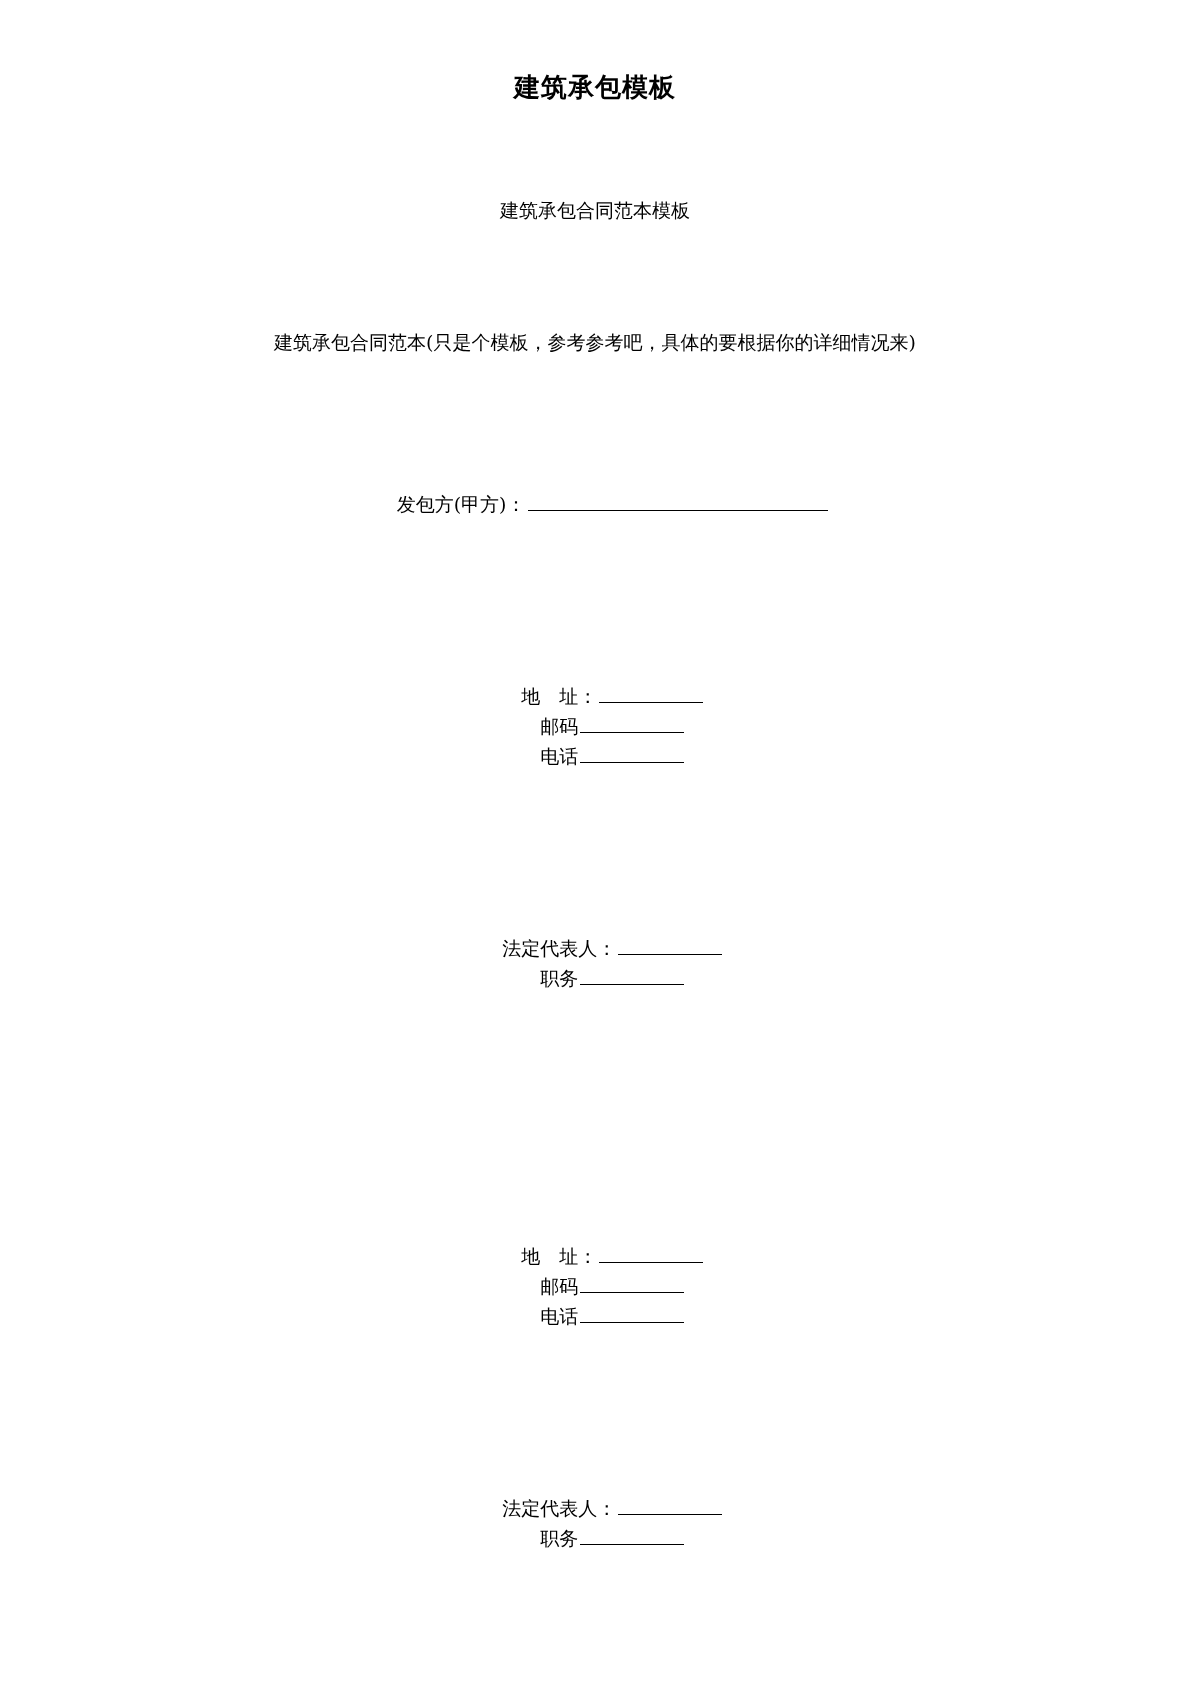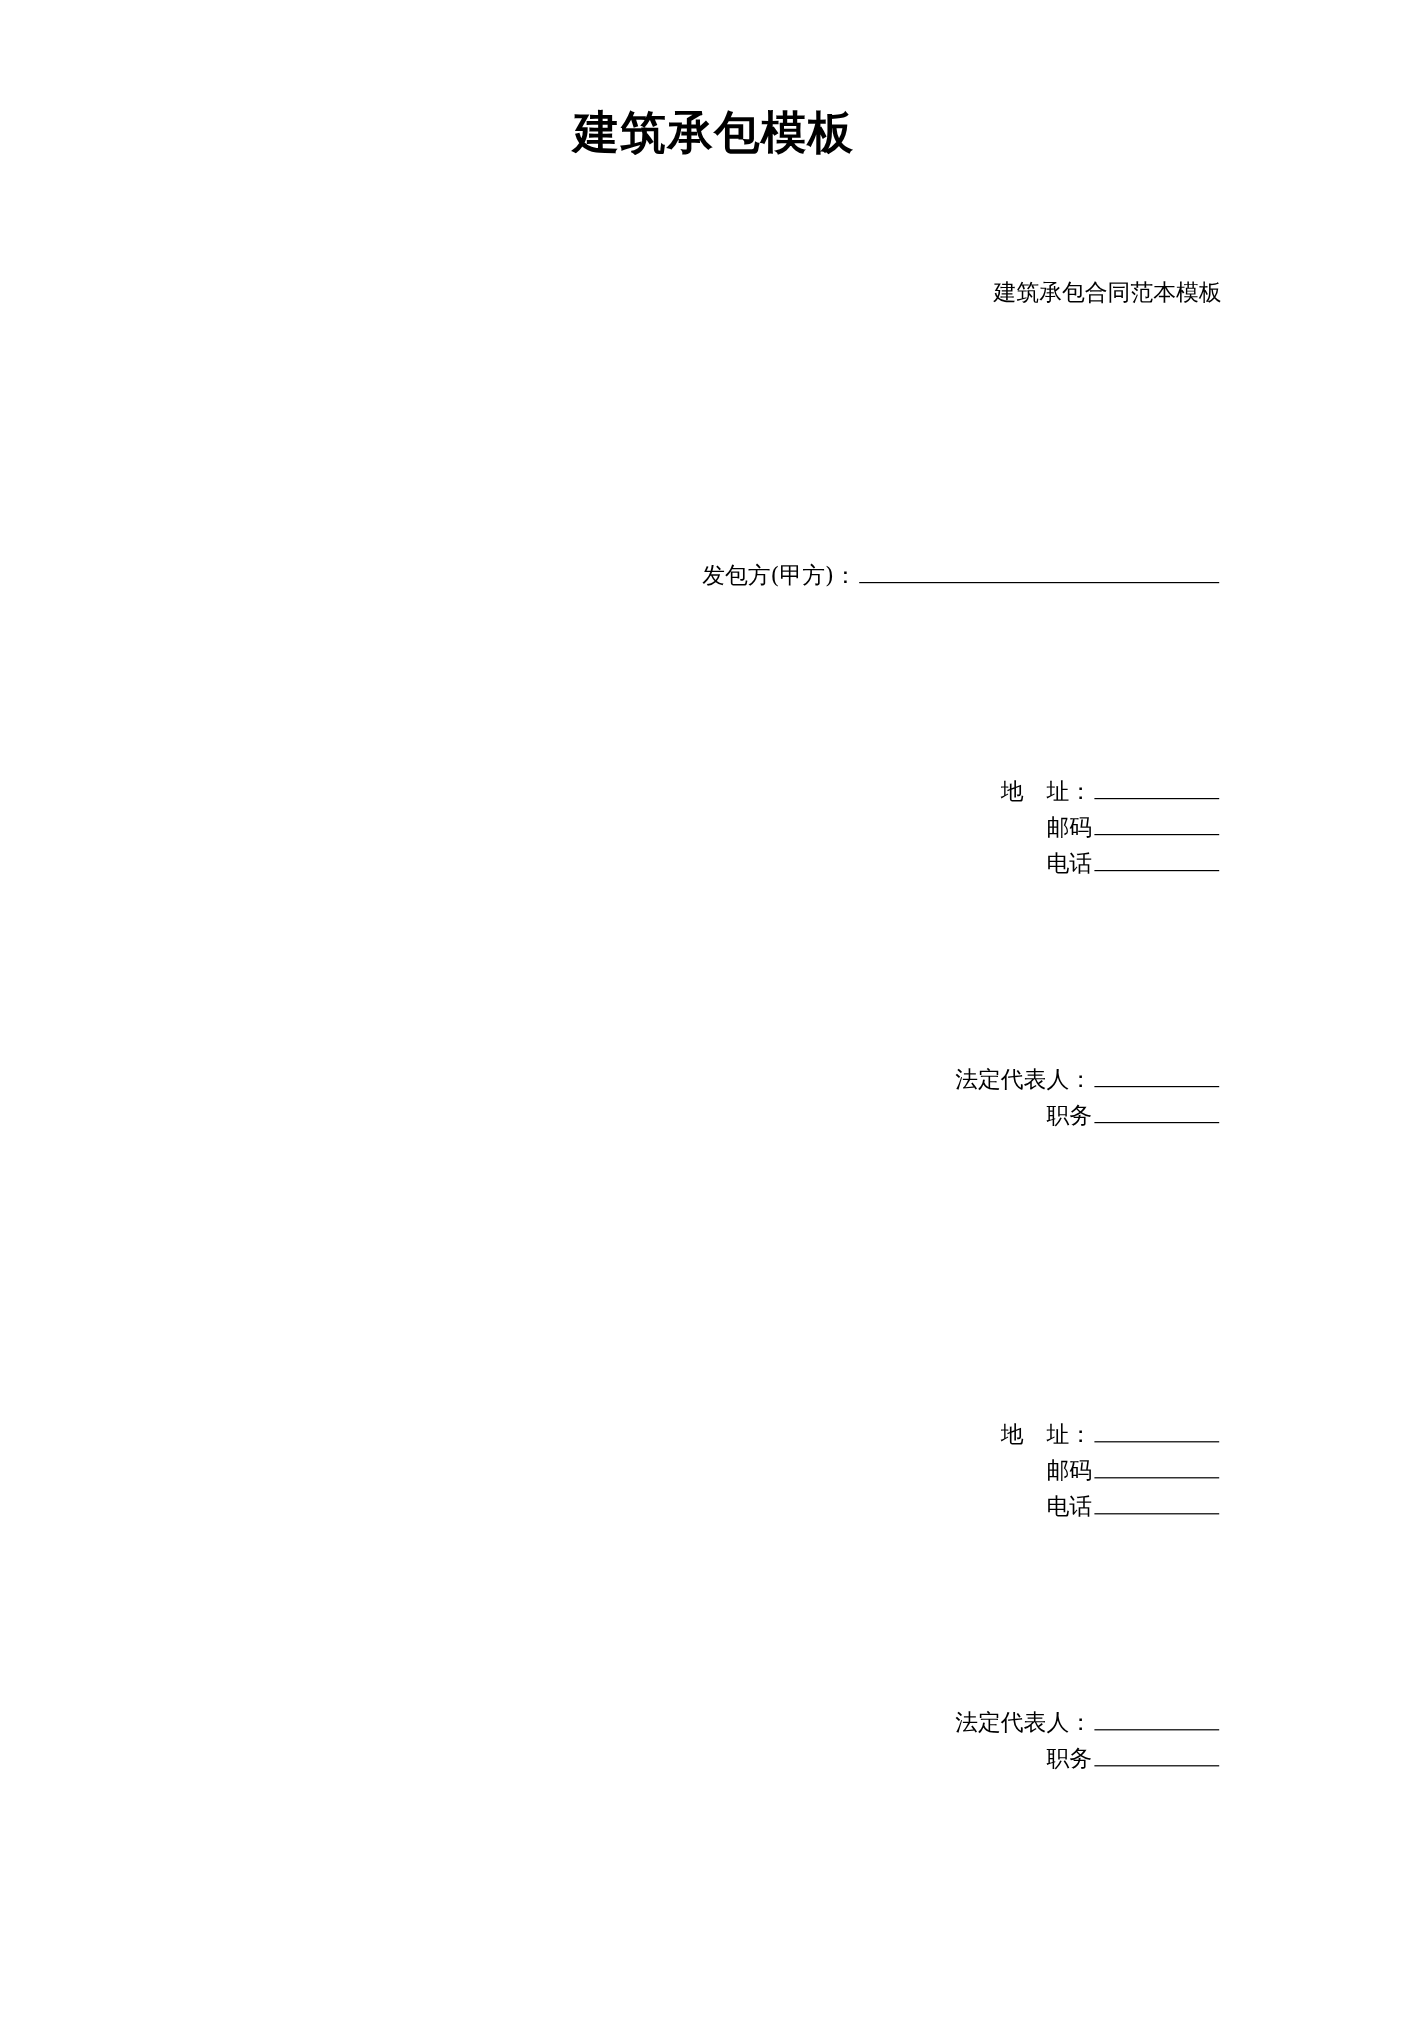--- a/index.html
+++ b/index.html
@@ -21,34 +21,34 @@
     box-sizing: border-box;
   }
   .content {
     position: absolute;
     left: 168px;
     top: 0;
     width: 854px;
   }
   .doc-title {
     text-align: center;
-    font-size: 38px;
+    font-size: 26px;
     font-weight: bold;
     letter-spacing: 1px;
     line-height: 1.2;
     margin: 0;
-    padding-top: 91px;
-    font-family: Liberation Mono, monospace;
+    padding-top: 72px;
+    font-family: Liberation Serif, serif;
   }
   .para {
     font-size: 19px;
     line-height: 30px;
-    margin: 4px;
+    margin: 16px;
     padding: 0;
-    text-align: right;
+    text-align: center;
     white-space: pre-wrap;
     font-family: "DejaVu Serif", "Liberation Serif", serif;
   }
   
   .slot {
     margin-top: 0;
   }
   .gap-xl { height: 92px; }
   .gap-lg { height: 86px; }
   .blank-line {
@@ -68,20 +68,21 @@
   <div class="content">
 
     <h1 class="doc-title">建筑承包模板</h1>
 
     <div class="gap-xl"></div>
 
     <p class="para slot">建筑承包合同范本模板</p>
 
     <div class="gap-lg"></div>
 
+    <p class="para slot">建筑承包合同范本(只是个模板，参考参考吧，具体的要根据你的详细情况来)</p>
 
     <div class="gap-lg"></div>
 
     <p class="para slot">
       <span>发包方(甲方)：</span><span class="blank-line bl-long"></span>
     </p>
 
     <div class="gap-lg"></div>
 
     <p class="para slot">

